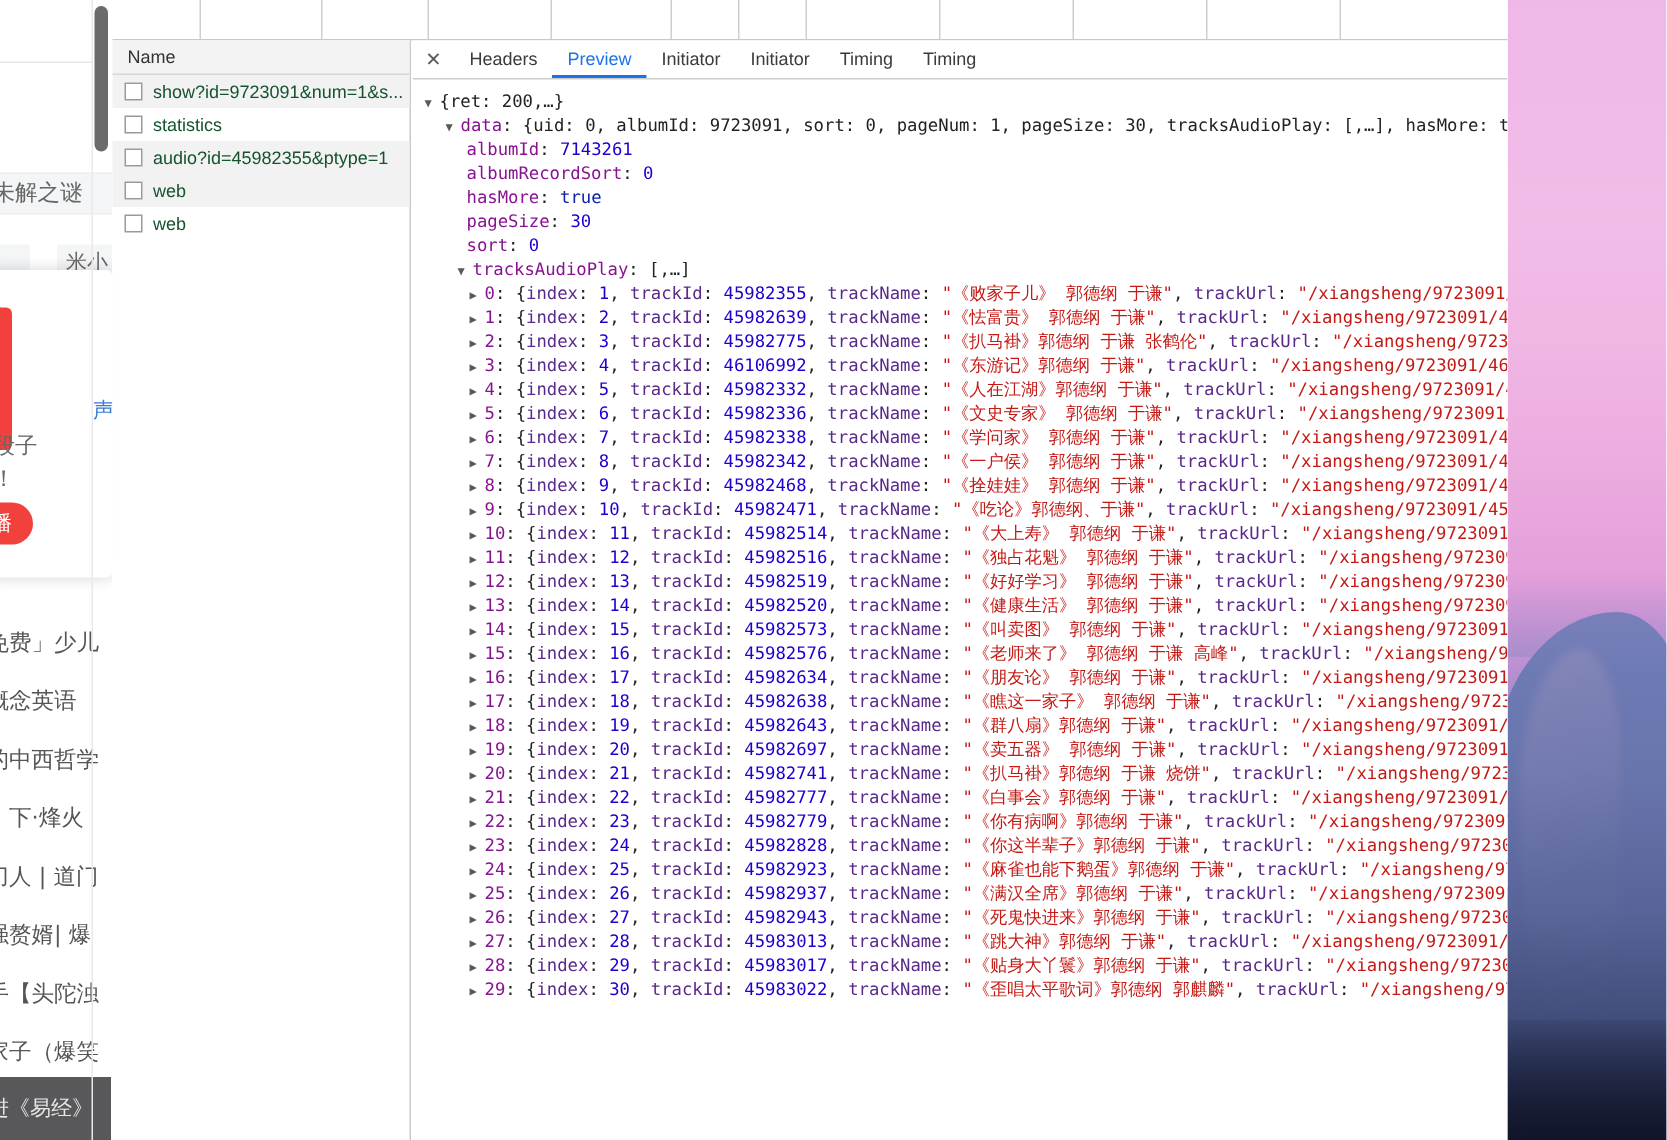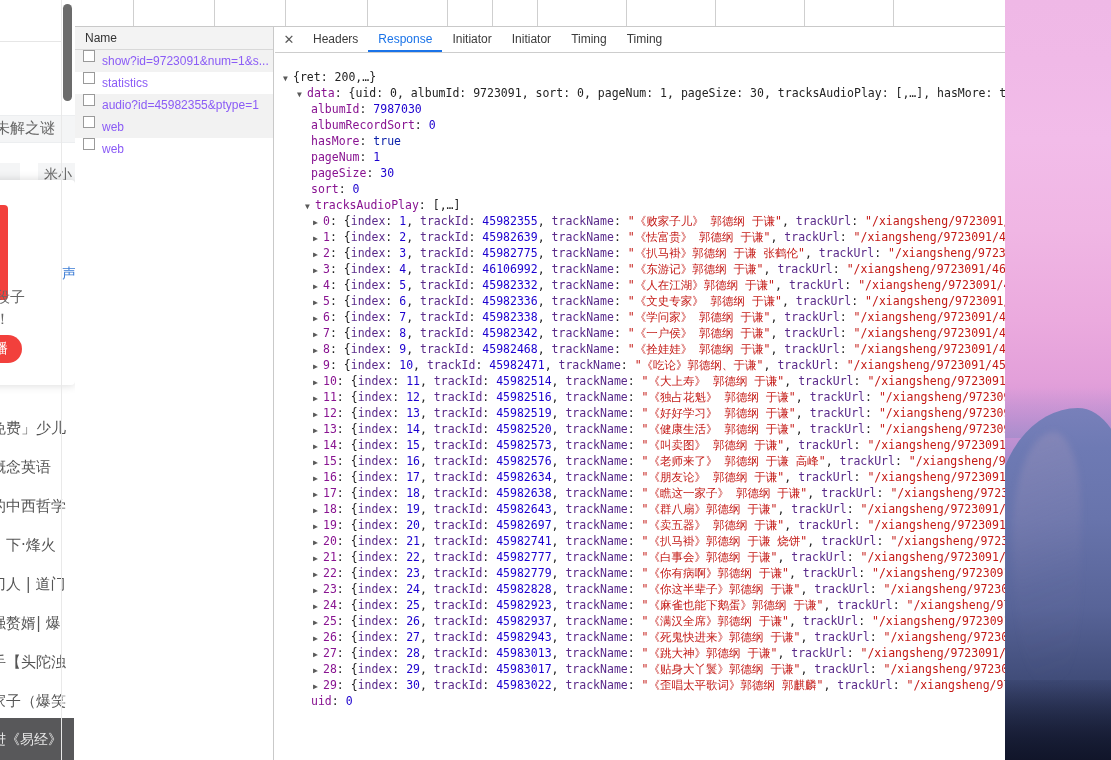--- a/index.html
+++ b/index.html
@@ -124,22 +124,22 @@
   .req-list {
     position: absolute; left: 0; top: 27px; width: 199px; height: 733px;
     background: #ffffff; border-right: 1px solid #c9c9c9; box-sizing: border-box;
   }
   .req-header {
     height: 23px; line-height: 23px; padding-left: 10px;
     font-size: 12px; color: #333; background: #f3f3f3;
     border-bottom: 1px solid #d8d8d8; box-sizing: border-box;
   }
   .req-row {
-    height: 22px; line-height: 22px; display: flex; align-items: flex-start;
-    font-size: 12px; color: #8b5cf6; padding-left: 8px; box-sizing: border-box;
+    height: 22px; line-height: 22px; display: flex; align-items: center;
+    font-size: 12px; color: #14532d; padding-left: 8px; box-sizing: border-box;
     border-bottom: 1px solid transparent;
   }
   .req-row.alt { background: #f2f2f2; }
   .req-row .cb {
     width: 12px; height: 12px; border: 1px solid #9a9a9a; background: #fff;
     margin-right: 7px; flex: none; box-sizing: border-box;
   }
   .req-row .nm { white-space: nowrap; overflow: hidden; text-overflow: ellipsis; }
 
   
@@ -158,21 +158,21 @@
   .detail-tabs .tab {
     padding: 0 10px; height: 25px; line-height: 25px;
     font-size: 12px; color: #3b3b3b; box-sizing: border-box;
     border-bottom: 2px solid transparent;
   }
   .detail-tabs .tab.active { color: #1a73e8; border-bottom: 2px solid #1a73e8; }
 
   
   .json {
     position: absolute; left: 0; top: 27px; width: 730px; height: 706px;
-    overflow: hidden; padding-top: 15px; box-sizing: border-box;
+    overflow: hidden; padding-top: 5px; box-sizing: border-box;
     font-family: "DejaVu Sans Mono", monospace; font-size: 11.5px; line-height: 16px;
     color: #222222; white-space: nowrap;
   }
   .json .ln { height: 16px; white-space: nowrap; overflow: hidden; }
   .arw { display: inline-block; width: 10px; color: #5a5a5a; font-size: 8px; }
   .arw.open::before { content: "\25BC"; }
   .arw.closed::before { content: "\25B6"; }
   .k      { color: #881391; }
   .kd     { color: #5a2a8a; }
   .num    { color: #1c00cf; }
@@ -290,34 +290,33 @@
       <div class="req-row">
         <span class="cb"></span>
         <span class="nm">web</span>
       </div>
     </div>
 
     <div class="detail">
       <div class="detail-tabs">
         <div class="closebtn">✕</div>
         <div class="tab">Headers</div>
-        <div class="tab active">Response</div>
+        <div class="tab active">Preview</div>
         <div class="tab">Initiator</div>
         <div class="tab">Initiator</div>
         <div class="tab">Timing</div>
         <div class="tab">Timing</div>
       </div>
 
       <div class="json" id="json-tree">
           <div class="ln ind1"><span class="arw open"></span><span class="pl">{ret: 200,…}</span></div>
           <div class="ln ind2"><span class="arw open"></span><span class="k">data</span><span class="pl">: {uid: 0, albumId: 9723091, sort: 0, pageNum: 1, pageSize: 30, tracksAudioPlay: [,…], hasMore: true,…</span></div>
-          <div class="ln ind3"><span class="k">albumId</span><span class="pl">: </span><span class="num">7987030</span></div>
+          <div class="ln ind3"><span class="k">albumId</span><span class="pl">: </span><span class="num">7143261</span></div>
           <div class="ln ind3"><span class="k">albumRecordSort</span><span class="pl">: </span><span class="num">0</span></div>
           <div class="ln ind3"><span class="k">hasMore</span><span class="pl">: </span><span class="bool">true</span></div>
-          <div class="ln ind3"><span class="k">pageNum</span><span class="pl">: </span><span class="num">1</span></div>
           <div class="ln ind3"><span class="k">pageSize</span><span class="pl">: </span><span class="num">30</span></div>
           <div class="ln ind3"><span class="k">sort</span><span class="pl">: </span><span class="num">0</span></div>
           <div class="ln ind2" style="padding-left:30px"><span class="arw open"></span><span class="k">tracksAudioPlay</span><span class="pl">: [,…]</span></div>
           <div class="ln" style="padding-left:38px"><span class="arw closed"></span><span class="idx">0</span><span class="pl">: {</span><span class="kd">index</span><span class="pl">: </span><span class="num">1</span><span class="pl">, </span><span class="kd">trackId</span><span class="pl">: </span><span class="num">45982355</span><span class="pl">, </span><span class="kd">trackName</span><span class="pl">: </span><span class="str">"《败家子儿》 郭德纲 于谦"</span><span class="pl">, </span><span class="kd">trackUrl</span><span class="pl">: </span><span class="str">"/xiangsheng/9723091/45</span></div>
           <div class="ln" style="padding-left:38px"><span class="arw closed"></span><span class="idx">1</span><span class="pl">: {</span><span class="kd">index</span><span class="pl">: </span><span class="num">2</span><span class="pl">, </span><span class="kd">trackId</span><span class="pl">: </span><span class="num">45982639</span><span class="pl">, </span><span class="kd">trackName</span><span class="pl">: </span><span class="str">"《怯富贵》 郭德纲 于谦"</span><span class="pl">, </span><span class="kd">trackUrl</span><span class="pl">: </span><span class="str">"/xiangsheng/9723091/4598</span></div>
           <div class="ln" style="padding-left:38px"><span class="arw closed"></span><span class="idx">2</span><span class="pl">: {</span><span class="kd">index</span><span class="pl">: </span><span class="num">3</span><span class="pl">, </span><span class="kd">trackId</span><span class="pl">: </span><span class="num">45982775</span><span class="pl">, </span><span class="kd">trackName</span><span class="pl">: </span><span class="str">"《扒马褂》郭德纲 于谦 张鹤伦"</span><span class="pl">, </span><span class="kd">trackUrl</span><span class="pl">: </span><span class="str">"/xiangsheng/972309</span></div>
           <div class="ln" style="padding-left:38px"><span class="arw closed"></span><span class="idx">3</span><span class="pl">: {</span><span class="kd">index</span><span class="pl">: </span><span class="num">4</span><span class="pl">, </span><span class="kd">trackId</span><span class="pl">: </span><span class="num">46106992</span><span class="pl">, </span><span class="kd">trackName</span><span class="pl">: </span><span class="str">"《东游记》郭德纲 于谦"</span><span class="pl">, </span><span class="kd">trackUrl</span><span class="pl">: </span><span class="str">"/xiangsheng/9723091/46106</span></div>
           <div class="ln" style="padding-left:38px"><span class="arw closed"></span><span class="idx">4</span><span class="pl">: {</span><span class="kd">index</span><span class="pl">: </span><span class="num">5</span><span class="pl">, </span><span class="kd">trackId</span><span class="pl">: </span><span class="num">45982332</span><span class="pl">, </span><span class="kd">trackName</span><span class="pl">: </span><span class="str">"《人在江湖》郭德纲 于谦"</span><span class="pl">, </span><span class="kd">trackUrl</span><span class="pl">: </span><span class="str">"/xiangsheng/9723091/459</span></div>
           <div class="ln" style="padding-left:38px"><span class="arw closed"></span><span class="idx">5</span><span class="pl">: {</span><span class="kd">index</span><span class="pl">: </span><span class="num">6</span><span class="pl">, </span><span class="kd">trackId</span><span class="pl">: </span><span class="num">45982336</span><span class="pl">, </span><span class="kd">trackName</span><span class="pl">: </span><span class="str">"《文史专家》 郭德纲 于谦"</span><span class="pl">, </span><span class="kd">trackUrl</span><span class="pl">: </span><span class="str">"/xiangsheng/9723091/45</span></div>
           <div class="ln" style="padding-left:38px"><span class="arw closed"></span><span class="idx">6</span><span class="pl">: {</span><span class="kd">index</span><span class="pl">: </span><span class="num">7</span><span class="pl">, </span><span class="kd">trackId</span><span class="pl">: </span><span class="num">45982338</span><span class="pl">, </span><span class="kd">trackName</span><span class="pl">: </span><span class="str">"《学问家》 郭德纲 于谦"</span><span class="pl">, </span><span class="kd">trackUrl</span><span class="pl">: </span><span class="str">"/xiangsheng/9723091/4598</span></div>
@@ -337,17 +336,16 @@
           <div class="ln" style="padding-left:38px"><span class="arw closed"></span><span class="idx">20</span><span class="pl">: {</span><span class="kd">index</span><span class="pl">: </span><span class="num">21</span><span class="pl">, </span><span class="kd">trackId</span><span class="pl">: </span><span class="num">45982741</span><span class="pl">, </span><span class="kd">trackName</span><span class="pl">: </span><span class="str">"《扒马褂》郭德纲 于谦 烧饼"</span><span class="pl">, </span><span class="kd">trackUrl</span><span class="pl">: </span><span class="str">"/xiangsheng/972309</span></div>
           <div class="ln" style="padding-left:38px"><span class="arw closed"></span><span class="idx">21</span><span class="pl">: {</span><span class="kd">index</span><span class="pl">: </span><span class="num">22</span><span class="pl">, </span><span class="kd">trackId</span><span class="pl">: </span><span class="num">45982777</span><span class="pl">, </span><span class="kd">trackName</span><span class="pl">: </span><span class="str">"《白事会》郭德纲 于谦"</span><span class="pl">, </span><span class="kd">trackUrl</span><span class="pl">: </span><span class="str">"/xiangsheng/9723091/459</span></div>
           <div class="ln" style="padding-left:38px"><span class="arw closed"></span><span class="idx">22</span><span class="pl">: {</span><span class="kd">index</span><span class="pl">: </span><span class="num">23</span><span class="pl">, </span><span class="kd">trackId</span><span class="pl">: </span><span class="num">45982779</span><span class="pl">, </span><span class="kd">trackName</span><span class="pl">: </span><span class="str">"《你有病啊》郭德纲 于谦"</span><span class="pl">, </span><span class="kd">trackUrl</span><span class="pl">: </span><span class="str">"/xiangsheng/9723091/4</span></div>
           <div class="ln" style="padding-left:38px"><span class="arw closed"></span><span class="idx">23</span><span class="pl">: {</span><span class="kd">index</span><span class="pl">: </span><span class="num">24</span><span class="pl">, </span><span class="kd">trackId</span><span class="pl">: </span><span class="num">45982828</span><span class="pl">, </span><span class="kd">trackName</span><span class="pl">: </span><span class="str">"《你这半辈子》郭德纲 于谦"</span><span class="pl">, </span><span class="kd">trackUrl</span><span class="pl">: </span><span class="str">"/xiangsheng/9723091</span></div>
           <div class="ln" style="padding-left:38px"><span class="arw closed"></span><span class="idx">24</span><span class="pl">: {</span><span class="kd">index</span><span class="pl">: </span><span class="num">25</span><span class="pl">, </span><span class="kd">trackId</span><span class="pl">: </span><span class="num">45982923</span><span class="pl">, </span><span class="kd">trackName</span><span class="pl">: </span><span class="str">"《麻雀也能下鹅蛋》郭德纲 于谦"</span><span class="pl">, </span><span class="kd">trackUrl</span><span class="pl">: </span><span class="str">"/xiangsheng/972</span></div>
           <div class="ln" style="padding-left:38px"><span class="arw closed"></span><span class="idx">25</span><span class="pl">: {</span><span class="kd">index</span><span class="pl">: </span><span class="num">26</span><span class="pl">, </span><span class="kd">trackId</span><span class="pl">: </span><span class="num">45982937</span><span class="pl">, </span><span class="kd">trackName</span><span class="pl">: </span><span class="str">"《满汉全席》郭德纲 于谦"</span><span class="pl">, </span><span class="kd">trackUrl</span><span class="pl">: </span><span class="str">"/xiangsheng/9723091/4</span></div>
           <div class="ln" style="padding-left:38px"><span class="arw closed"></span><span class="idx">26</span><span class="pl">: {</span><span class="kd">index</span><span class="pl">: </span><span class="num">27</span><span class="pl">, </span><span class="kd">trackId</span><span class="pl">: </span><span class="num">45982943</span><span class="pl">, </span><span class="kd">trackName</span><span class="pl">: </span><span class="str">"《死鬼快进来》郭德纲 于谦"</span><span class="pl">, </span><span class="kd">trackUrl</span><span class="pl">: </span><span class="str">"/xiangsheng/9723091</span></div>
           <div class="ln" style="padding-left:38px"><span class="arw closed"></span><span class="idx">27</span><span class="pl">: {</span><span class="kd">index</span><span class="pl">: </span><span class="num">28</span><span class="pl">, </span><span class="kd">trackId</span><span class="pl">: </span><span class="num">45983013</span><span class="pl">, </span><span class="kd">trackName</span><span class="pl">: </span><span class="str">"《跳大神》郭德纲 于谦"</span><span class="pl">, </span><span class="kd">trackUrl</span><span class="pl">: </span><span class="str">"/xiangsheng/9723091/459</span></div>
           <div class="ln" style="padding-left:38px"><span class="arw closed"></span><span class="idx">28</span><span class="pl">: {</span><span class="kd">index</span><span class="pl">: </span><span class="num">29</span><span class="pl">, </span><span class="kd">trackId</span><span class="pl">: </span><span class="num">45983017</span><span class="pl">, </span><span class="kd">trackName</span><span class="pl">: </span><span class="str">"《贴身大丫鬟》郭德纲 于谦"</span><span class="pl">, </span><span class="kd">trackUrl</span><span class="pl">: </span><span class="str">"/xiangsheng/9723091</span></div>
           <div class="ln" style="padding-left:38px"><span class="arw closed"></span><span class="idx">29</span><span class="pl">: {</span><span class="kd">index</span><span class="pl">: </span><span class="num">30</span><span class="pl">, </span><span class="kd">trackId</span><span class="pl">: </span><span class="num">45983022</span><span class="pl">, </span><span class="kd">trackName</span><span class="pl">: </span><span class="str">"《歪唱太平歌词》郭德纲 郭麒麟"</span><span class="pl">, </span><span class="kd">trackUrl</span><span class="pl">: </span><span class="str">"/xiangsheng/972</span></div>
-          <div class="ln ind3"><span class="k">uid</span><span class="pl">: </span><span class="num">0</span></div>
         </div>
     </div>
   </div>
 </div>
 
 </body></html>

